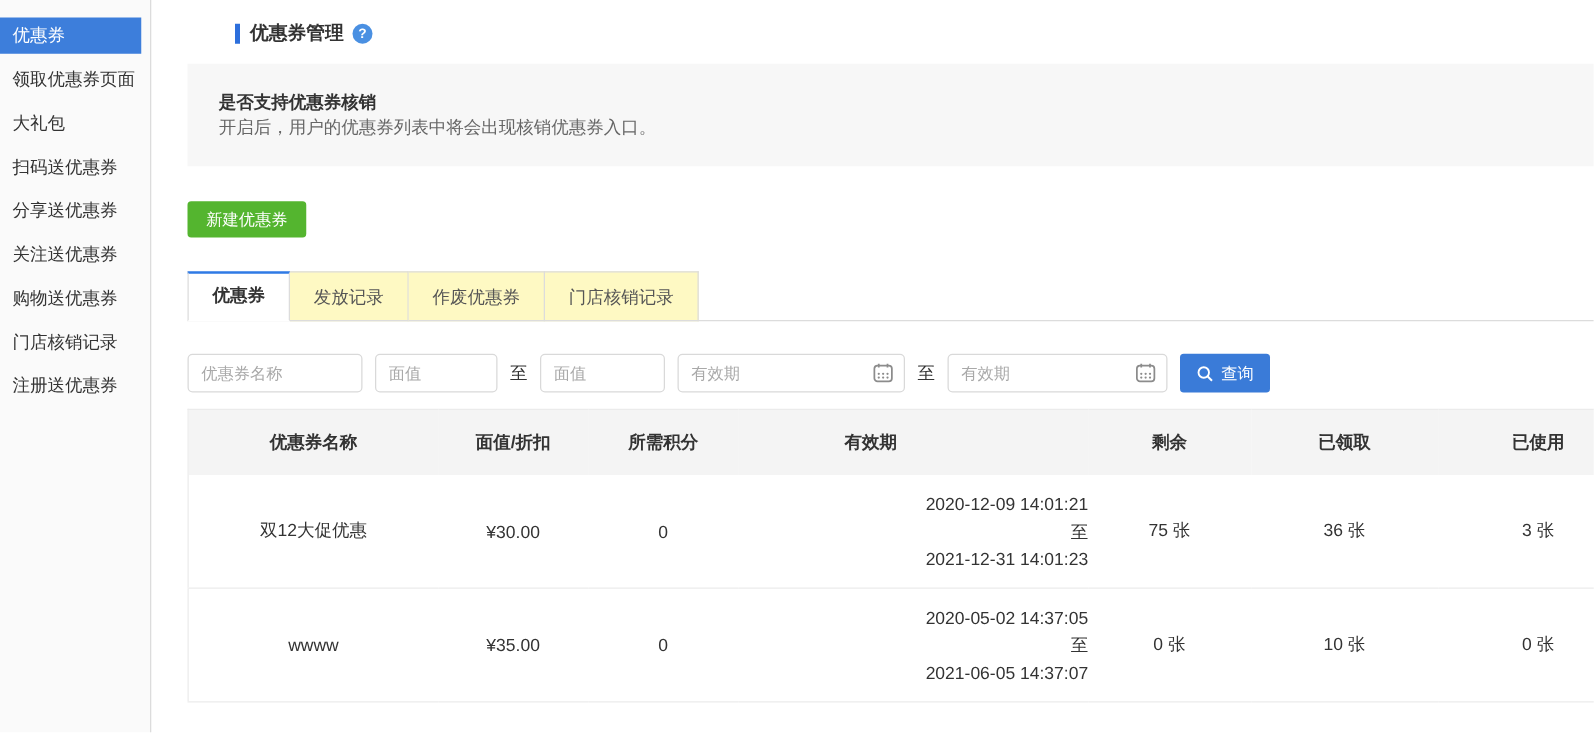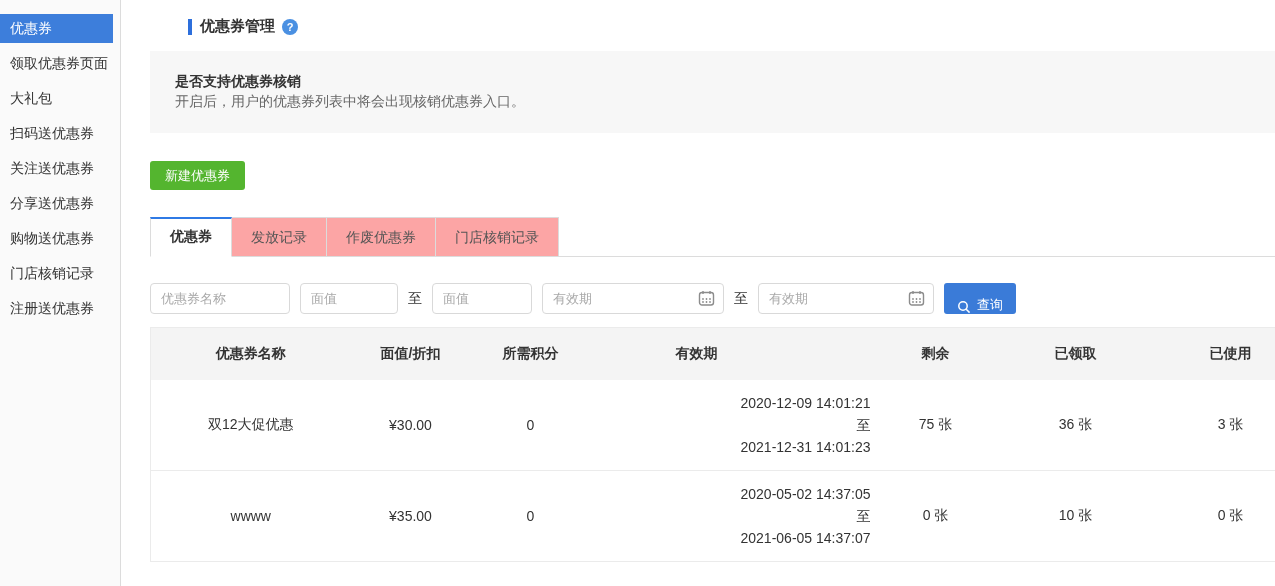--- a/index.html
+++ b/index.html
@@ -31,42 +31,42 @@
   .notice-desc { font-size:14px; color:#666; margin-top:2px; }
 
   .create-btn { margin-top:28px; display:inline-block; background:#54b52f; color:#fff;
     border:none; height:29px; line-height:29px; padding:0 15px; font-size:13px;
     border-radius:3px; cursor:pointer; font-family:inherit; }
 
   
   .tabs { margin-top:26px; display:flex; align-items:flex-end; width:1125px;
     border-bottom:1px solid #dcdcdc; height:41px; }
   .tab { height:40px; line-height:38px; padding:0 19px; font-size:14px; color:#555;
-    background:#fca5a5; border:1px solid #dcdcdc; border-left:none; cursor:pointer;
+    background:#fef9c3; border:1px solid #dcdcdc; border-left:none; cursor:pointer;
     margin-bottom:-1px; }
   .tab:first-child { border-left:1px solid #dcdcdc; }
   .tab.active { background:#fff; color:#333; font-weight:bold;
     border-top:2px solid #2f7ae5; border-bottom:1px solid #fff; line-height:35px; }
 
   
   .filters { margin-top:26px; display:flex; align-items:center; }
   .filters > * { margin-right:10px; }
   .f-input { height:31px; border:1px solid #d9d9d9; border-radius:4px; padding:0 10px;
     font-size:13px; color:#333; font-family:inherit; outline:none; background:#fff; }
   .f-input::placeholder { color:#a9a9a9; }
   .in-name { width:140px; }
   .in-face { width:98px; }
   .in-face2 { width:100px; }
   .to-label { font-size:14px; color:#333; }
   .date-wrap { position:relative; display:inline-block; }
   .date-wrap .f-input { width:100%; padding-right:32px; }
   .dw1 { width:182px; } .dw2 { width:176px; }
   .cal-icon { position:absolute; right:9px; top:7px; pointer-events:none; }
   .search-btn { height:31px; background:#3a7bd8; color:#fff; border:none; border-radius:3px;
-    padding:0 13px; font-size:13px; cursor:pointer; display:inline-flex; align-items:flex-end;
+    padding:0 13px; font-size:13px; cursor:pointer; display:inline-flex; align-items:center;
     font-family:inherit; }
   .search-btn svg { margin-right:6px; }
 
   
   .table-wrap { margin-top:13px; }
   table { border-collapse:collapse; table-layout:fixed; width:1160px;
     border-left:1px solid #ebebeb; border-top:1px solid #ebebeb; }
   thead tr { background:#f4f4f4; height:52px; }
   th { font-size:14px; font-weight:bold; color:#333; text-align:center; }
   th.col-valid { text-align:left; padding-left:85px; }
@@ -83,23 +83,23 @@
 
       <div class="side-item active">优惠券</div>
 
       <div class="side-item">领取优惠券页面</div>
 
       <div class="side-item">大礼包</div>
 
 
       <div class="side-item">扫码送优惠券</div>
 
+      <div class="side-item">分享送优惠券</div>
+
       <div class="side-item">关注送优惠券</div>
-
-      <div class="side-item">分享送优惠券</div>
 
       <div class="side-item">购物送优惠券</div>
 
       <div class="side-item">门店核销记录</div>
 
       <div class="side-item">注册送优惠券</div>
 
   </div>
 
   <div class="content">

